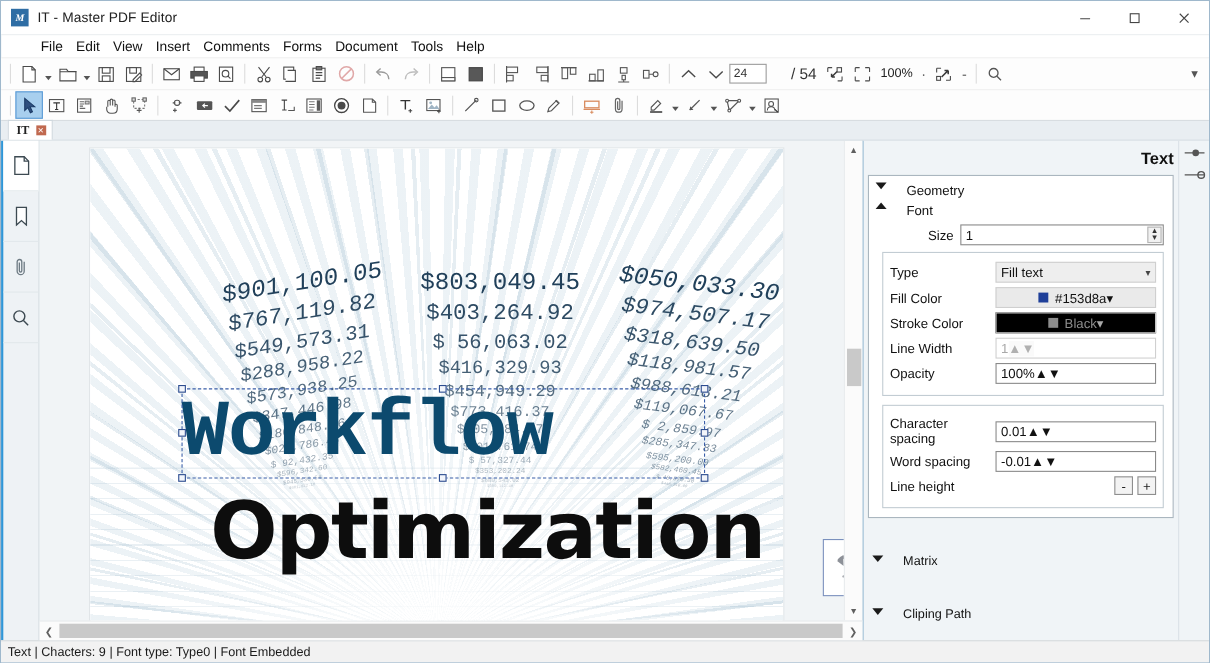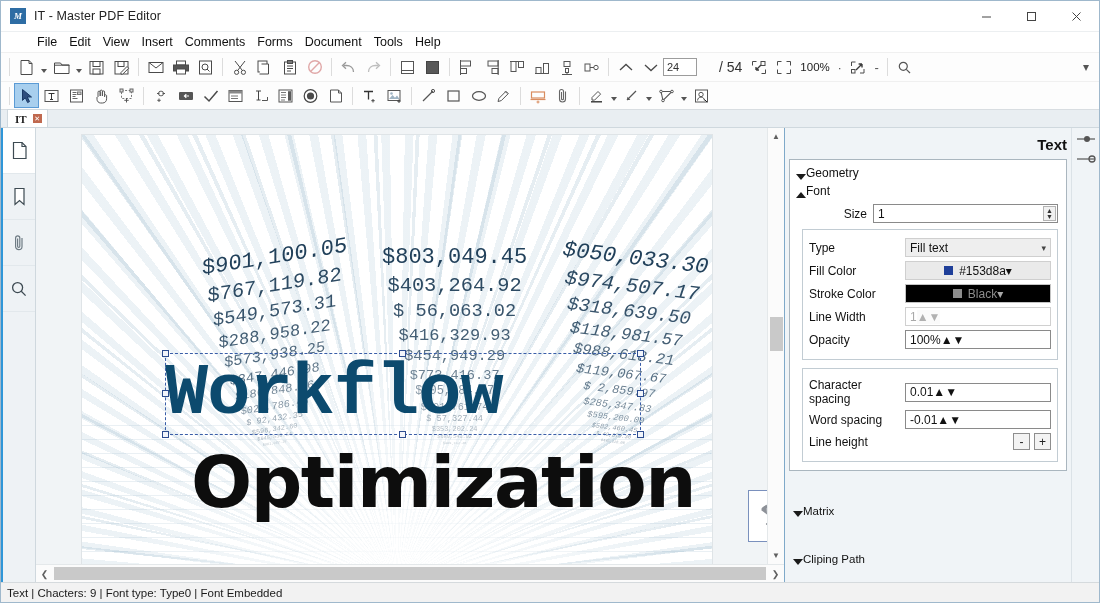--- a/index.html
+++ b/index.html
@@ -146,21 +146,21 @@
   
   .rightpanel { width:315px; min-width:315px; background:#f0f4f7;
                 border-left:1px solid #7fa9c9; display:flex; }
   .rp-main { flex:1; padding:5px 4px 0 4px; }
   .rp-side { width:28px; min-width:28px; padding-top:5px; display:flex;
              flex-direction:column; align-items:center; gap:5px;
              border-left:1px solid #dbe2e7; }
   .rp-title { text-align:right; font-size:15px; font-weight:bold; color:#111;
               padding:3px 0 6px 0; }
   .rp-card { background:#ffffff; border:1px solid #aab6bf; padding:4px 0 0 0; }
-  .sec-head { display:flex; align-items:flex-end; gap:0; padding:2px 0 2px 6px;
+  .sec-head { display:flex; align-items:flex-start; gap:18px; padding:2px 0 2px 6px;
               font-size:12px; color:#111; }
   .tri { width:0; height:0; }
   .tri.down { border-left:5px solid transparent; border-right:5px solid transparent;
               border-top:6px solid #1a1a1a; }
   .tri.up { border-left:5px solid transparent; border-right:5px solid transparent;
             border-bottom:6px solid #1a1a1a; }
   .frow { display:flex; align-items:center; margin:4px 8px 4px 8px; }
   .flabel { font-size:12px; color:#111; }
   .combo { flex:1; height:19px; border:1px solid #8a8a8a; background:#fff;
            display:flex; align-items:center; padding:0 0 0 4px; font-size:12px;

